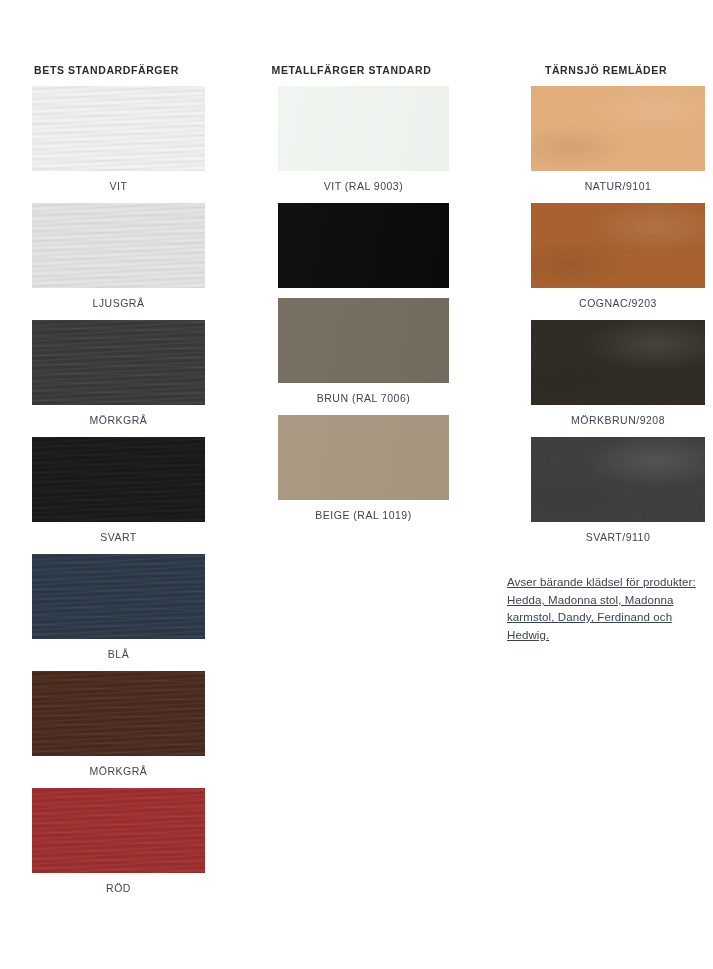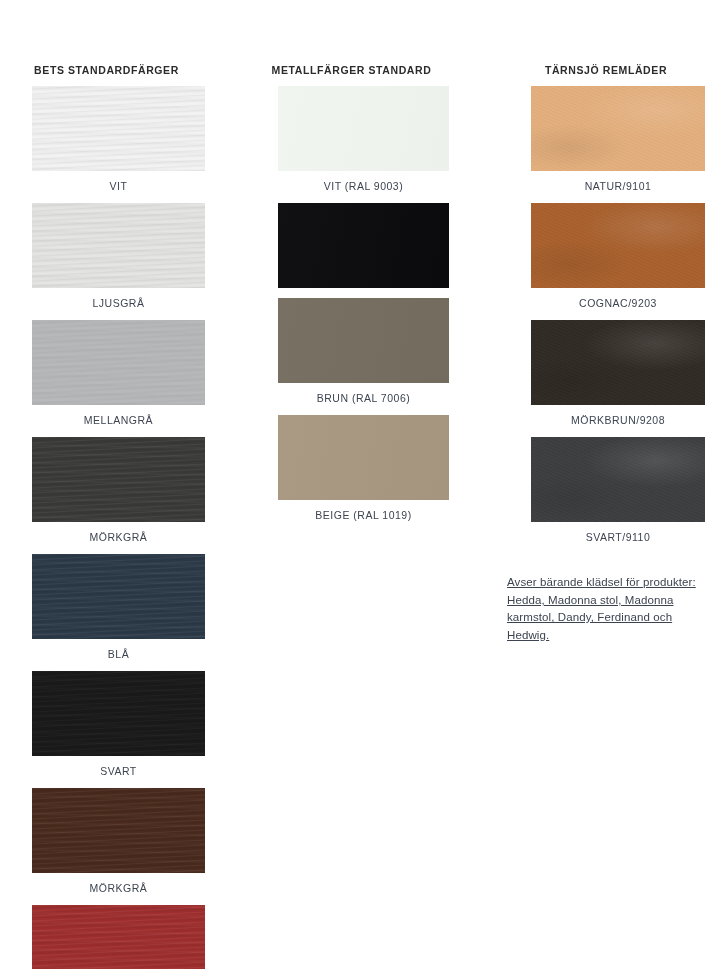--- a/index.html
+++ b/index.html
@@ -124,41 +124,37 @@
     <div class="swatch-item">
       <div class="chip grain" style="background-color: rgb(242, 242, 242);"></div>
       <div class="chip-label">VIT</div>
     </div>
 
     <div class="swatch-item">
       <div class="chip grain" style="background-color: rgb(228, 228, 226);"></div>
       <div class="chip-label">LJUSGRÅ</div>
     </div>
 
-    <div class="swatch-item">
-      <div class="chip grain grain-soft" style="background-color: rgb(181, 183, 185);"></div>
-      <div class="chip-label">MELLANGRÅ</div>
-    </div>
 
     <div class="swatch-item">
       <div class="chip grain" style="background-color: rgb(58, 58, 57);"></div>
       <div class="chip-label">MÖRKGRÅ</div>
     </div>
 
     <div class="swatch-item">
+      <div class="chip grain grain-soft" style="background-color: rgb(26, 26, 26);"></div>
+      <div class="chip-label">SVART</div>
+    </div>
+
+    <div class="swatch-item">
       <div class="chip grain" style="background-color: rgb(43, 57, 72);"></div>
       <div class="chip-label">BLÅ</div>
     </div>
 
     <div class="swatch-item">
-      <div class="chip grain grain-soft" style="background-color: rgb(26, 26, 26);"></div>
-      <div class="chip-label">SVART</div>
-    </div>
-
-    <div class="swatch-item">
       <div class="chip grain" style="background-color: rgb(74, 42, 29);"></div>
       <div class="chip-label">MÖRKGRÅ</div>
     </div>
 
     <div class="swatch-item">
       <div class="chip grain" style="background-color: rgb(159, 46, 46);"></div>
       <div class="chip-label">RÖD</div>
     </div>
   </div>
 

